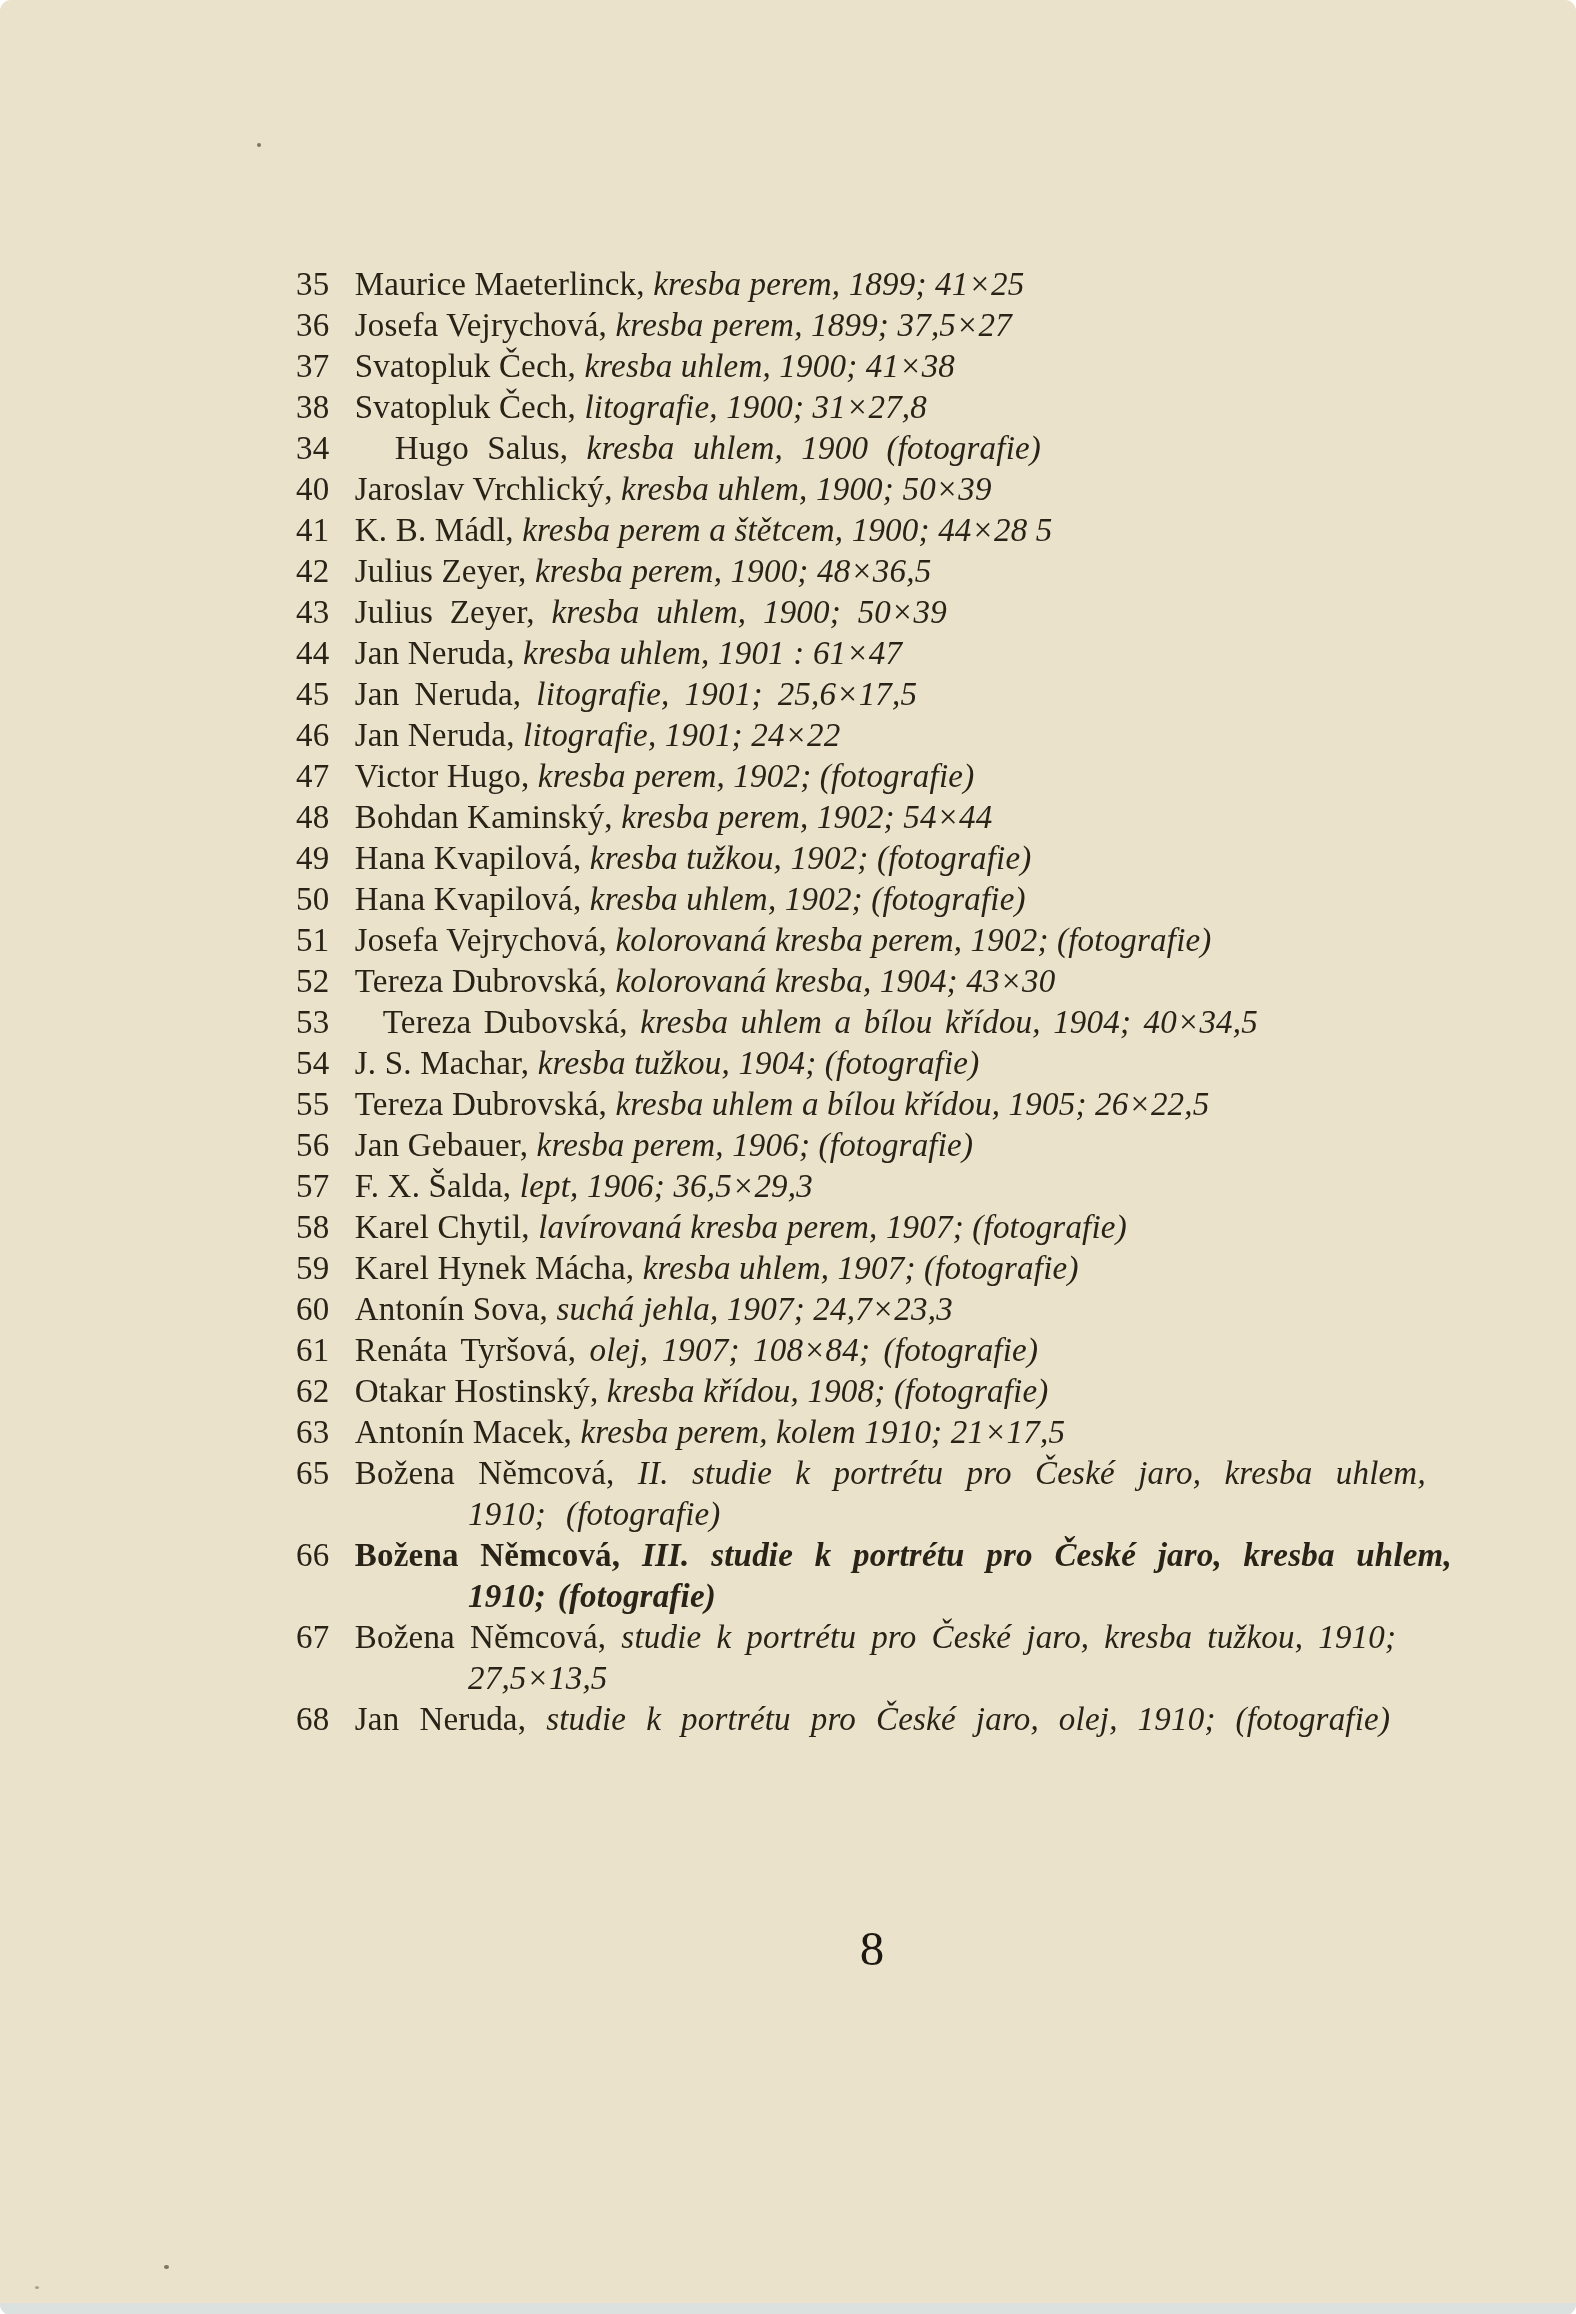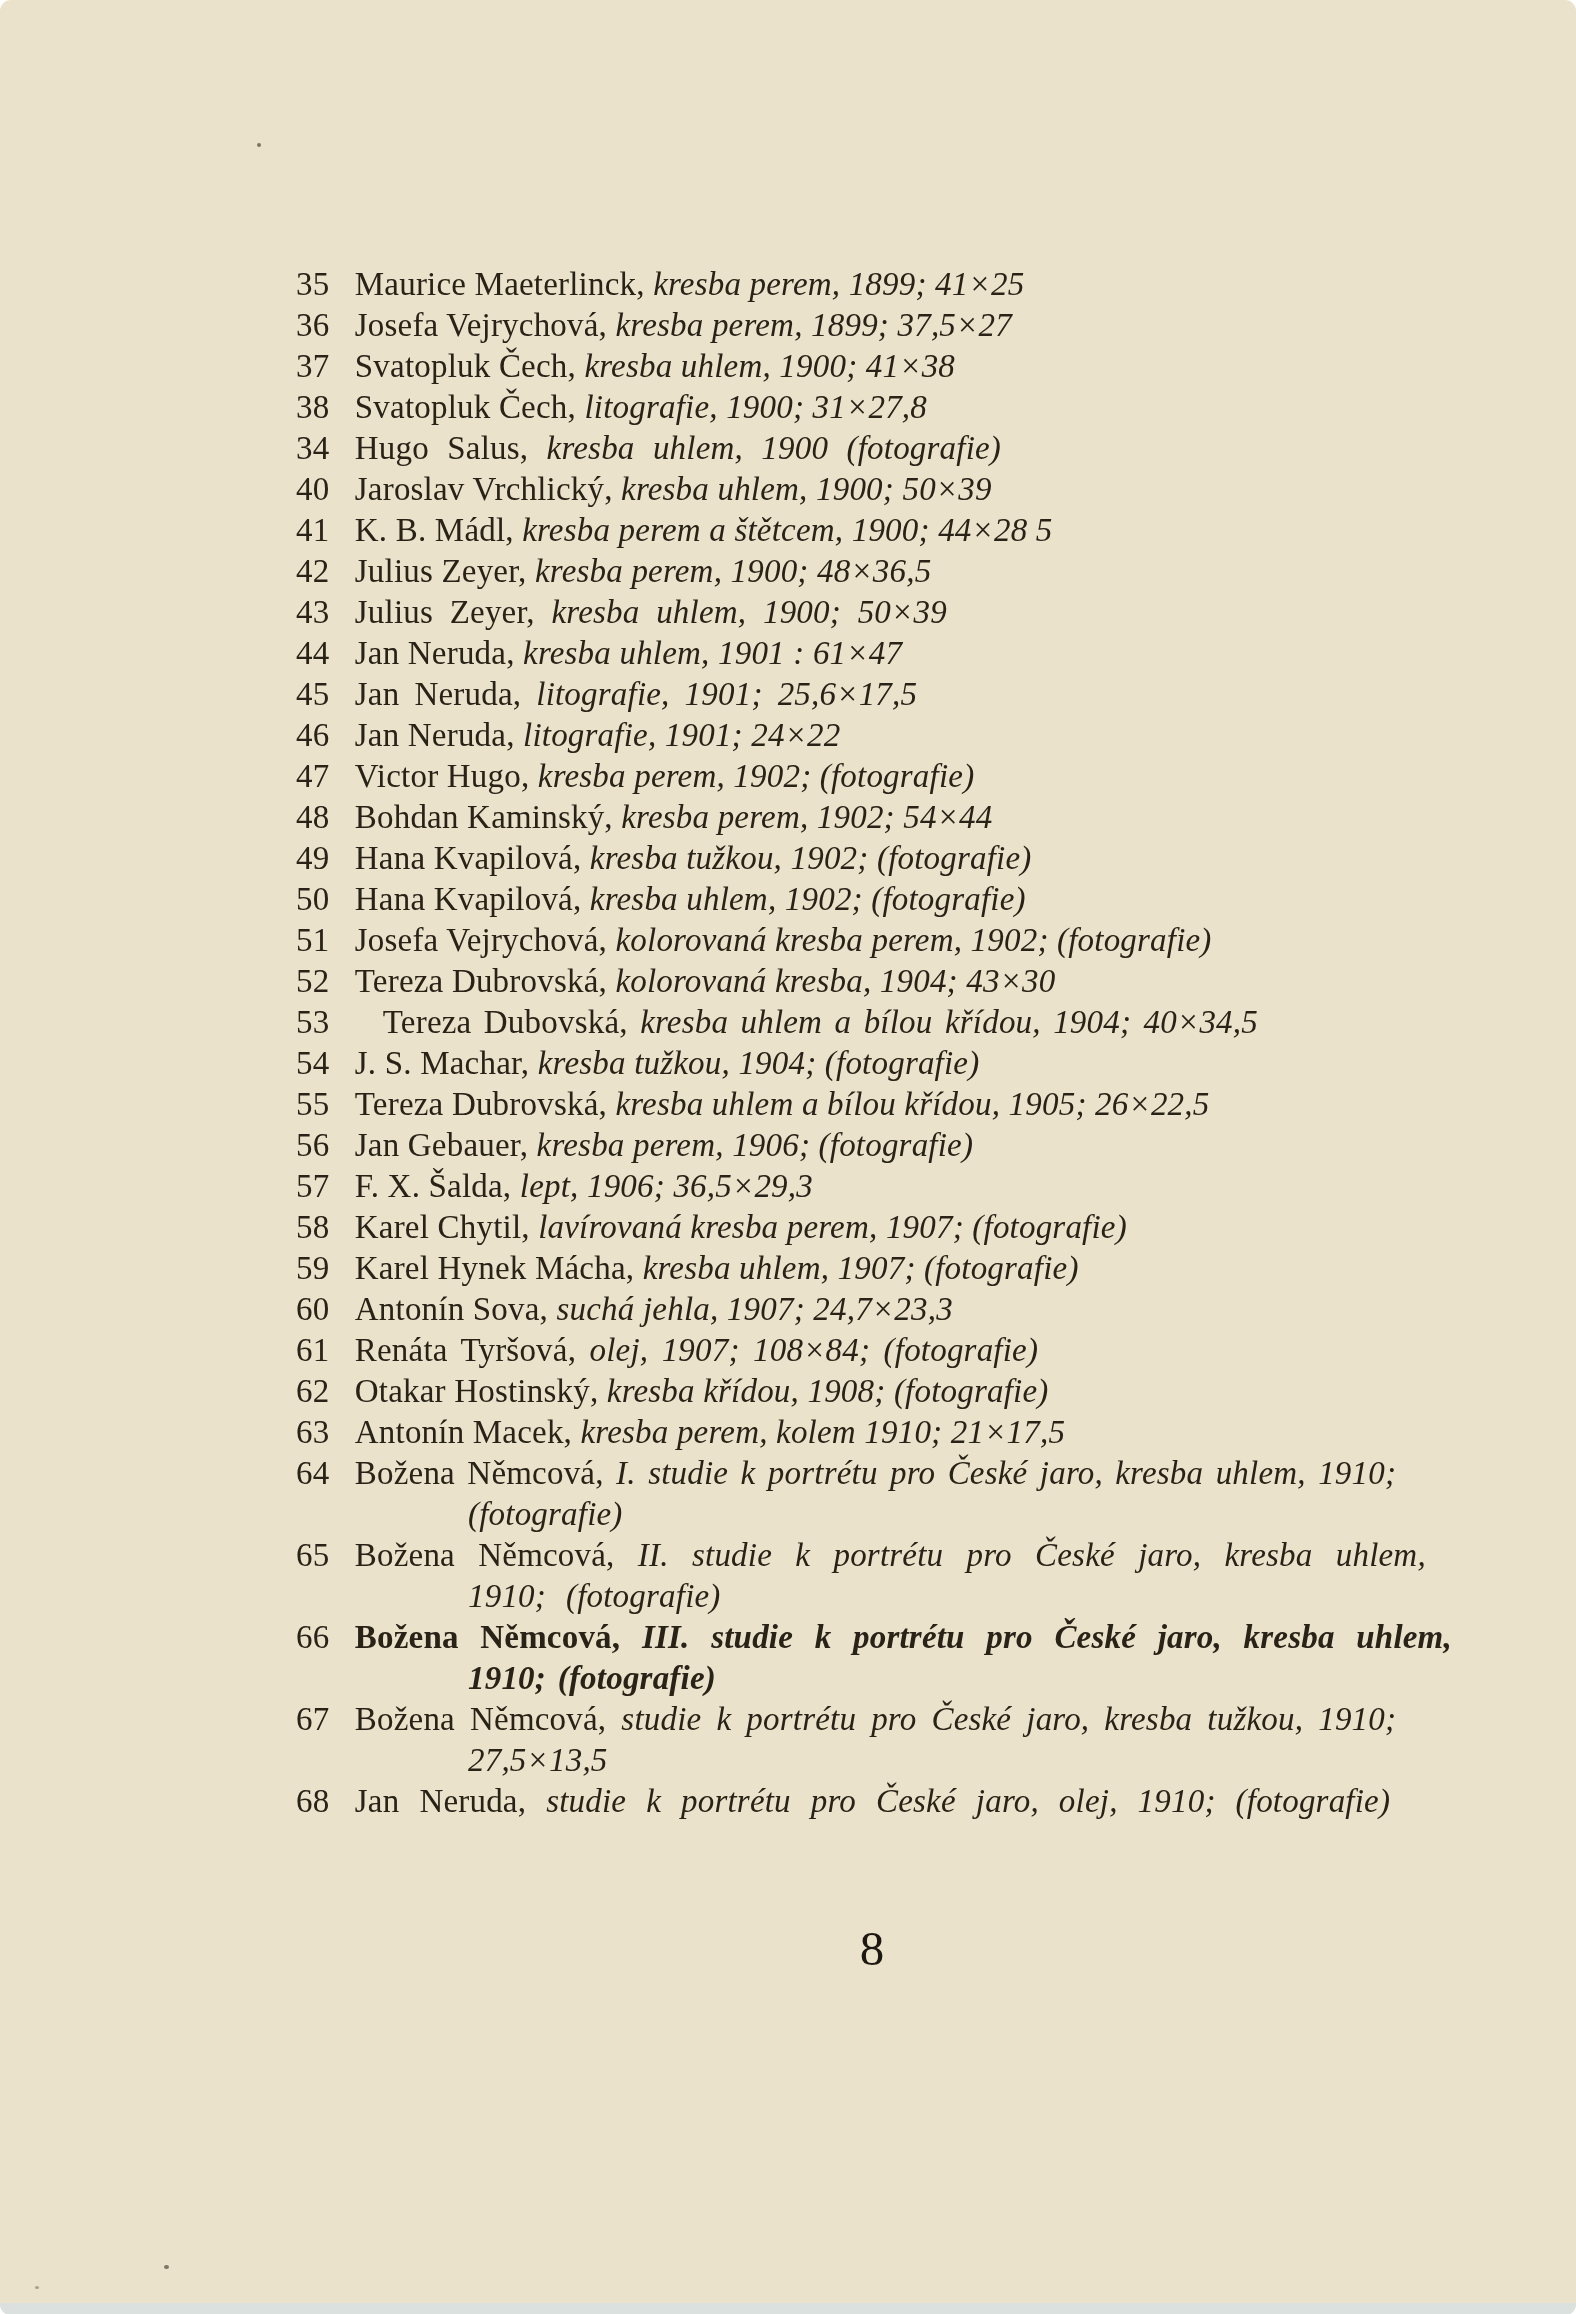--- a/index.html
+++ b/index.html
@@ -75,21 +75,21 @@
 <div class="page">
   <div class="content" id="entries">
   <div class="entry"><span class="num">35</span><span class="body"><span class="name">Maurice Maeterlinck,</span> <span class="detail">kresba perem, 1899; 41×25</span></span></div>
 
   <div class="entry"><span class="num">36</span><span class="body"><span class="name">Josefa Vejrychová,</span> <span class="detail">kresba perem, 1899; 37,5×27</span></span></div>
 
   <div class="entry"><span class="num">37</span><span class="body"><span class="name">Svatopluk Čech,</span> <span class="detail">kresba uhlem, 1900; 41×38</span></span></div>
 
   <div class="entry"><span class="num">38</span><span class="body"><span class="name">Svatopluk Čech,</span> <span class="detail">litografie, 1900; 31×27,8</span></span></div>
 
-  <div class="entry"><span class="num">34</span><span class="body" style="word-spacing: 0.3em;"><span class="name">Hugo Salus,</span> <span class="detail">kresba uhlem, 1900 (fotografie)</span></span></div>
+  <div class="entry"><span class="num">34</span><span class="body" style="word-spacing: 0.3em; margin-left: 40px;"><span class="name">Hugo Salus,</span> <span class="detail">kresba uhlem, 1900 (fotografie)</span></span></div>
 
   <div class="entry"><span class="num">40</span><span class="body"><span class="name">Jaroslav Vrchlický,</span> <span class="detail">kresba uhlem, 1900; 50×39</span></span></div>
 
   <div class="entry"><span class="num">41</span><span class="body"><span class="name">K. B. Mádl,</span> <span class="detail">kresba perem a štětcem, 1900; 44×28 5</span></span></div>
 
   <div class="entry"><span class="num">42</span><span class="body"><span class="name">Julius Zeyer,</span> <span class="detail">kresba perem, 1900; 48×36,5</span></span></div>
 
   <div class="entry"><span class="num">43</span><span class="body" style="word-spacing: 0.25em;"><span class="name">Julius Zeyer,</span> <span class="detail">kresba uhlem, 1900; 50×39</span></span></div>
 
   <div class="entry"><span class="num">44</span><span class="body"><span class="name">Jan Neruda,</span> <span class="detail">kresba uhlem, 1901 : 61×47</span></span></div>
@@ -125,21 +125,20 @@
   <div class="entry"><span class="num">59</span><span class="body"><span class="name">Karel Hynek Mácha,</span> <span class="detail">kresba uhlem, 1907; (fotografie)</span></span></div>
 
   <div class="entry"><span class="num">60</span><span class="body"><span class="name">Antonín Sova,</span> <span class="detail">suchá jehla, 1907; 24,7×23,3</span></span></div>
 
   <div class="entry"><span class="num">61</span><span class="body" style="word-spacing: 0.15em;"><span class="name">Renáta Tyršová,</span> <span class="detail">olej, 1907; 108×84; (fotografie)</span></span></div>
 
   <div class="entry"><span class="num">62</span><span class="body"><span class="name">Otakar Hostinský,</span> <span class="detail">kresba křídou, 1908; (fotografie)</span></span></div>
 
   <div class="entry"><span class="num">63</span><span class="body"><span class="name">Antonín Macek,</span> <span class="detail">kresba perem, kolem 1910; 21×17,5</span></span></div>
 
-  <div class="entry"><span class="num">64</span><span class="body" style="word-spacing: 0.12em;"><span class="name">Božena Němcová,</span> <span class="detail">I. studie k portrétu pro České jaro, kresba uhlem, 1910;</span><br><span class="cont">(fotografie)</span></span></div>
 
   <div class="entry"><span class="num">65</span><span class="body" style="word-spacing: 0.45em;"><span class="name">Božena Němcová,</span> <span class="detail">II. studie k portrétu pro České jaro, kresba uhlem,</span><br><span class="cont" style="word-spacing: 0.35em;">1910; (fotografie)</span></span></div>
 
   <div class="entry"><span class="num">66</span><span class="body" style="word-spacing: 0.4em; font-weight: bold;"><span class="name">Božena Němcová,</span> <span class="detail">III. studie k portrétu pro České jaro, kresba uhlem,</span><br><span class="cont" style="word-spacing: 0.1em;">1910; (fotografie)</span></span></div>
 
   <div class="entry"><span class="num">67</span><span class="body" style="word-spacing: 0.2em;"><span class="name">Božena Němcová,</span> <span class="detail">studie k portrétu pro České jaro, kresba tužkou, 1910;</span><br><span class="cont">27,5×13,5</span></span></div>
 
   <div class="entry"><span class="num">68</span><span class="body" style="word-spacing: 0.35em;"><span class="name">Jan Neruda,</span> <span class="detail">studie k portrétu pro České jaro, olej, 1910; (fotografie)</span></span></div>
 </div>
   <div class="page-number">8</div>

